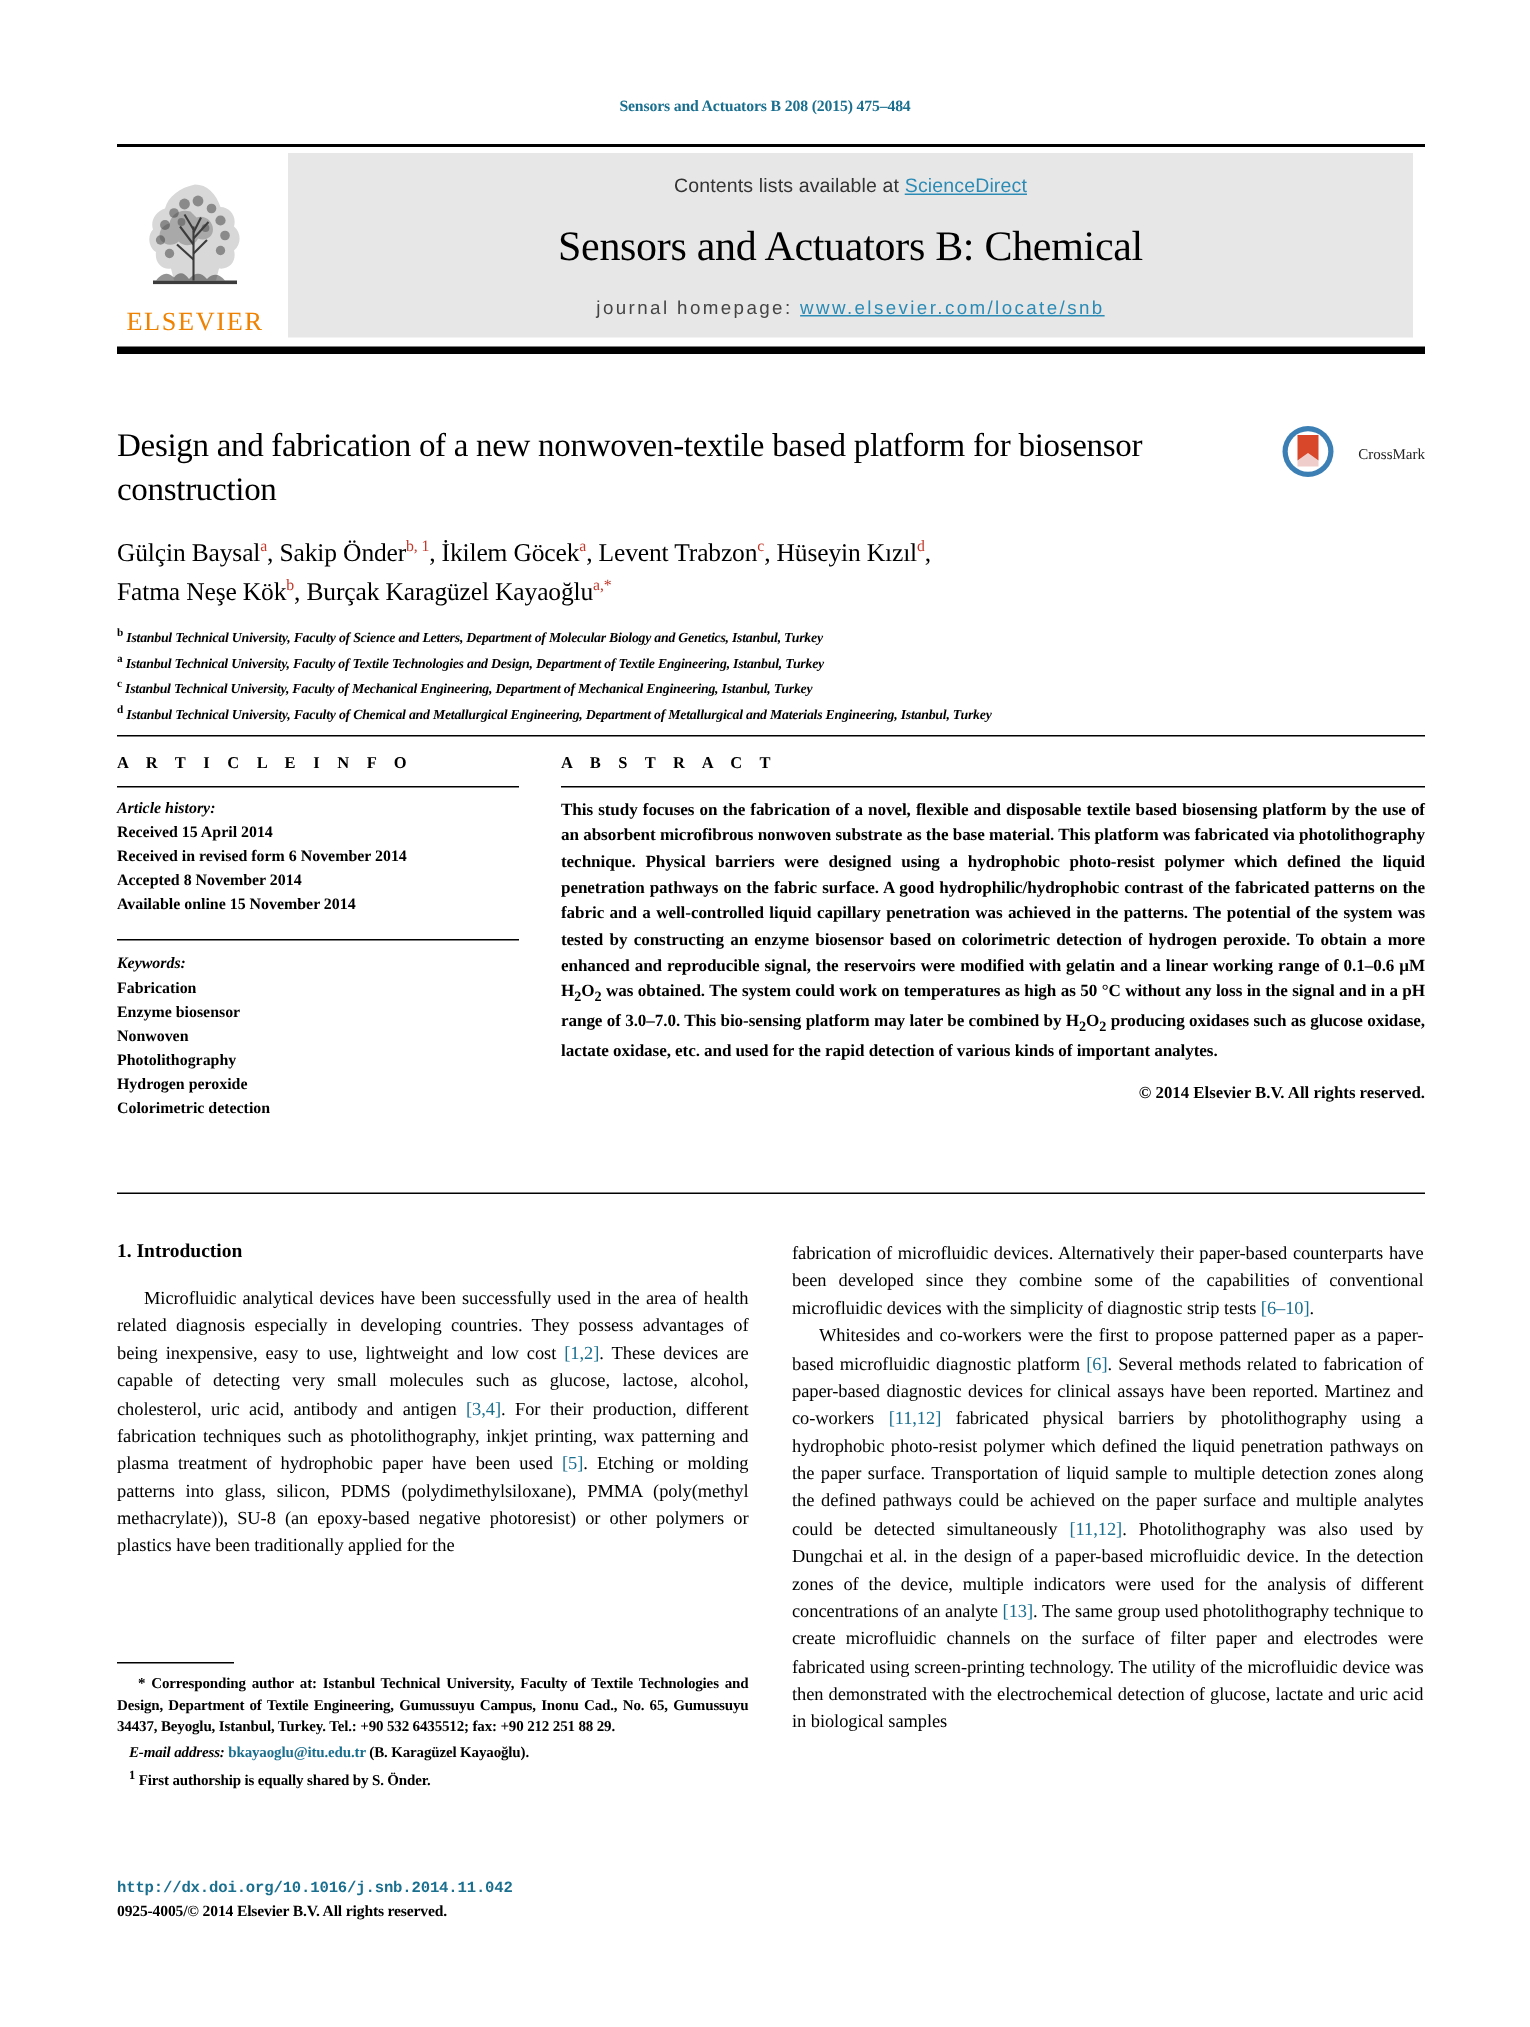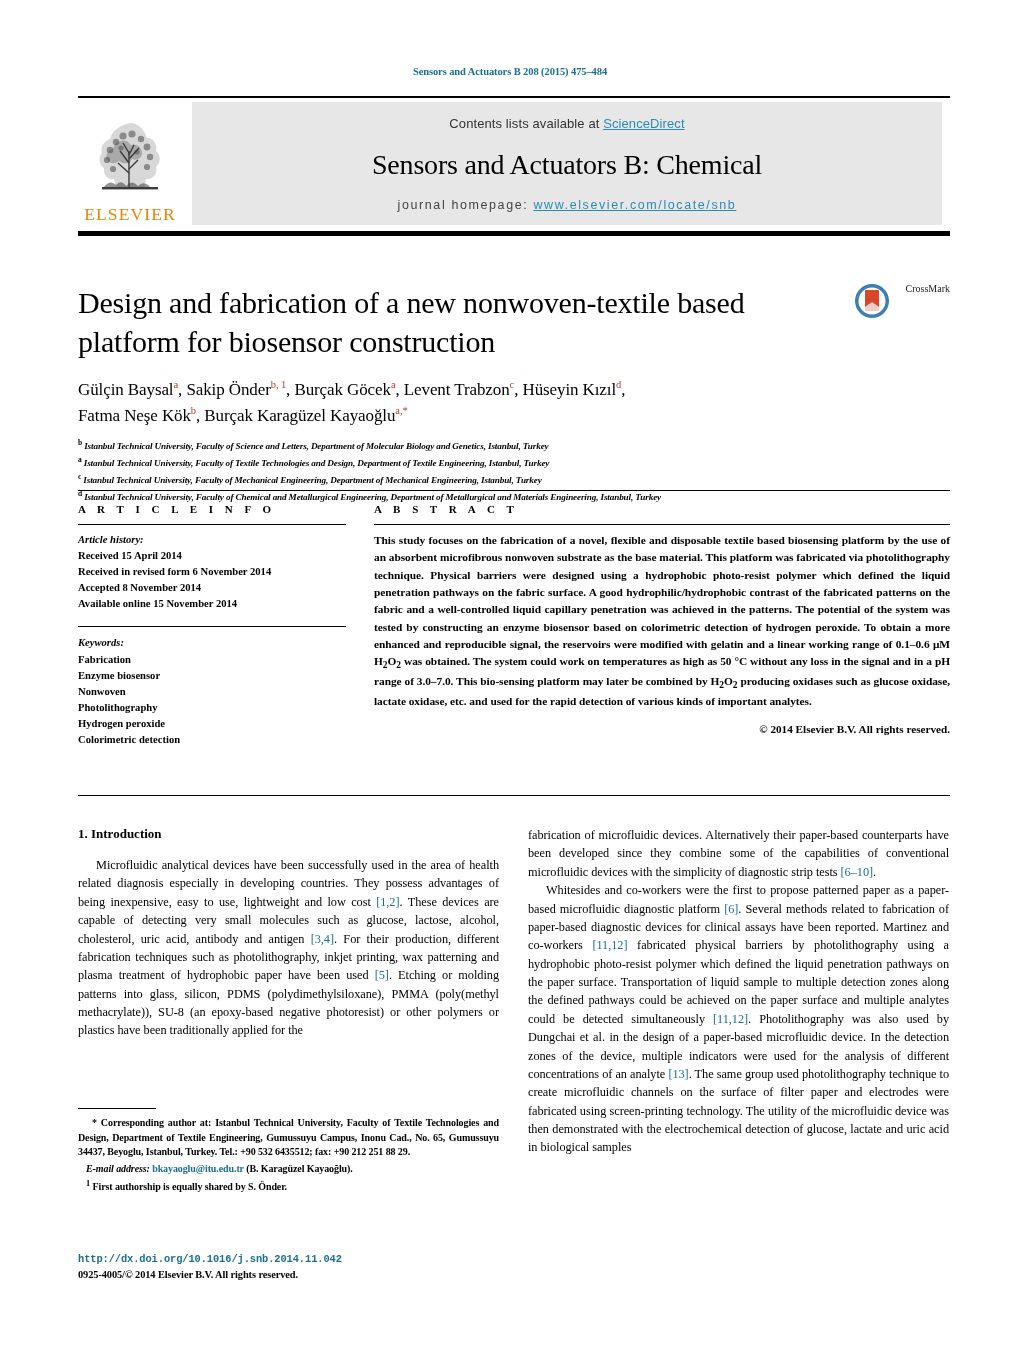--- a/index.html
+++ b/index.html
@@ -143,33 +143,33 @@
 
   
   .title-block {
     position: absolute;
     top: 283px;
     left: 78px;
     width: 872px;
   }
   .article-title {
     font-family: "Liberation Serif", serif;
-    font-size: 30px;
+    font-size: 22px;
     line-height: 1.3;
     width: 770px;
     margin: 0;
     font-weight: 400;
     letter-spacing: -0.2px;
   }
   .crossmark {
     position: absolute;
     right: 0px;
     top: 0px;
     display: flex;
-    align-items: flex-start;
+    align-items: center;
     gap: 16px;
   }
   .crossmark-label {
     font-family: "Liberation Serif", serif;
     font-size: 10px;
     color: #222;
   }
 
   .authors {
     font-family: "Liberation Serif", serif;
@@ -383,21 +383,21 @@
         </svg>
       </span>
       <span class="crossmark-label">CrossMark</span>
     </div>
 
     <h1 class="article-title">Design and fabrication of a new nonwoven-textile based platform for biosensor construction</h1>
 
     <div class="authors">
       <span>Gülçin Baysal</span><sup>a</sup>,
       <span>Sakip Önder</span><sup>b, 1</sup>,
-      <span>Burçak Göcek</span><sup>a</sup>,
+      <span>İkilem Göcek</span><sup>a</sup>,
       <span>Levent Trabzon</span><sup>c</sup>,
       <span>Hüseyin Kızıl</span><sup>d</sup>,<br>
       <span>Fatma Neşe Kök</span><sup>b</sup>,
       <span>Burçak Karagüzel Kayaoğlu</span><sup>a,*</sup>
     </div>
 
     <div class="affiliations">
       <div><sup>b</sup> <span>Istanbul Technical University, Faculty of Science and Letters, Department of Molecular Biology and Genetics, Istanbul, Turkey</span></div>
       <div><sup>a</sup> <span>Istanbul Technical University, Faculty of Textile Technologies and Design, Department of Textile Engineering, Istanbul, Turkey</span></div>
       <div><sup>c</sup> <span>Istanbul Technical University, Faculty of Mechanical Engineering, Department of Mechanical Engineering, Istanbul, Turkey</span></div>

